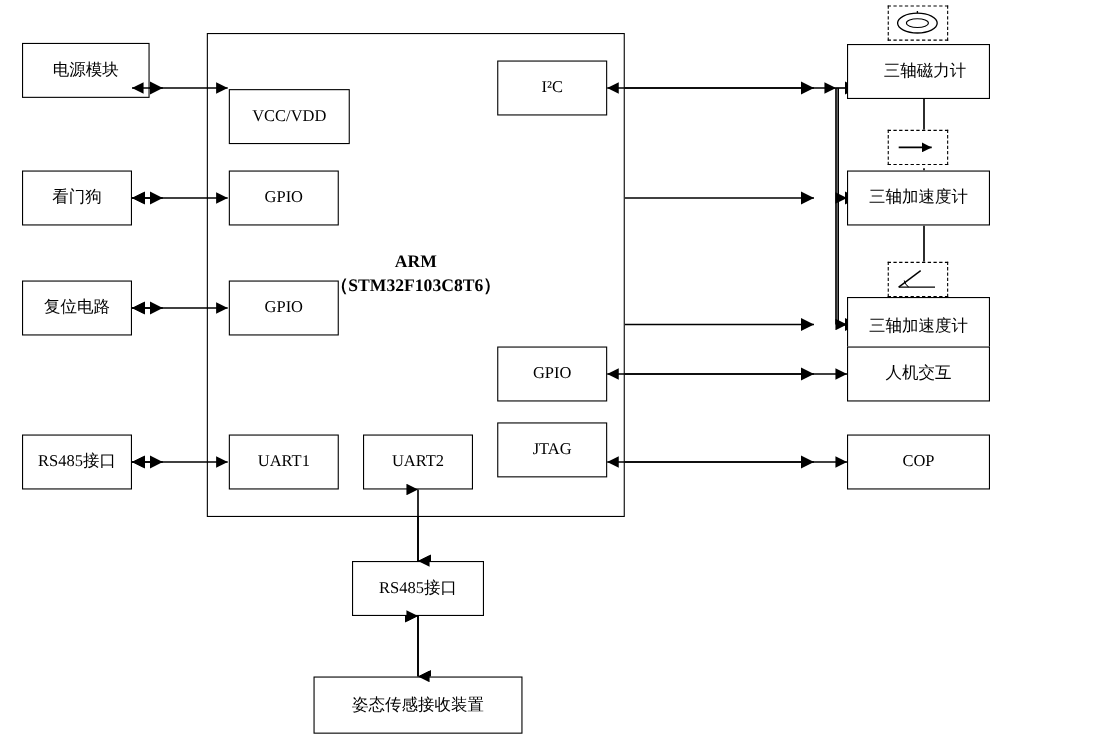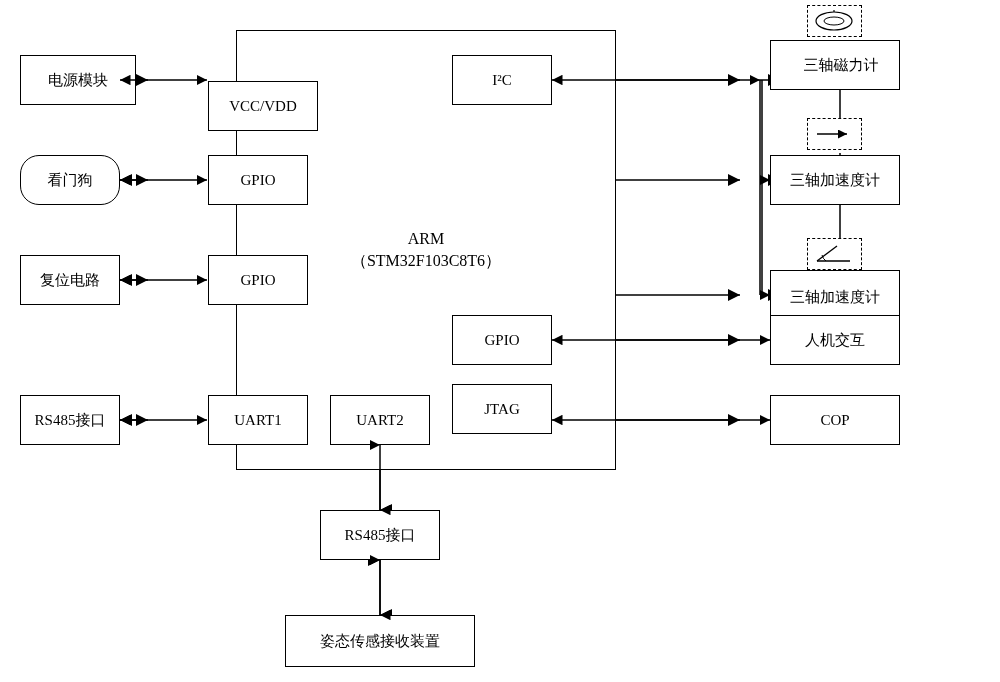--- a/index.html
+++ b/index.html
@@ -112,21 +112,21 @@
     <line x1="840" y1="205" x2="840" y2="238" stroke="#000" stroke-width="1.5"></line>
     <line x1="840" y1="273" x2="840" y2="275" stroke="#000" stroke-width="1.5"></line>
 
     <line x1="760" y1="80" x2="760" y2="295" stroke="#000" stroke-width="1.5"></line>
     <line x1="760" y1="80" x2="780" y2="80" stroke="#000" stroke-width="1.5" marker-end="url(#arrowR)"></line>
     <line x1="760" y1="180" x2="780" y2="180" stroke="#000" stroke-width="1.5" marker-end="url(#arrowR)"></line>
     <line x1="760" y1="295" x2="780" y2="295" stroke="#000" stroke-width="1.5" marker-end="url(#arrowR)"></line>
 
   </svg>
 
-  <div class="box" style="left:188px;top:30px;width:380px;height:440px;font-size:16px;font-weight:normal;z-index:1;margin-left:48px;">
+  <div class="box" style="left:188px;top:30px;width:380px;height:440px;font-size:16px;font-weight:bold;z-index:1;">
     <div style="position:absolute;top:50%;left:50%;transform:translate(-50%,-50%);text-align:center;">
       <span style="white-space:pre-line;font-size:16px;">ARM
 （STM32F103C8T6）</span>
     </div>
   </div>
 
   <div class="box" style="left:208px;top:55px;width:110px;height:50px;z-index:2;margin-top:26px;">
     <span>VCC/VDD</span>
   </div>
 
@@ -151,25 +151,25 @@
   </div>
 
   <div class="box" style="left:452px;top:384px;width:100px;height:50px;z-index:2;">
     <span>JTAG</span>
   </div>
 
   <div class="box" style="left:452px;top:315px;width:100px;height:50px;z-index:2;">
     <span>GPIO</span>
   </div>
 
-  <div class="box" style="left:20px;top:55px;width:116px;height:50px;z-index:2;">
+  <div class="box" style="left:20px;top:39px;width:116px;height:50px;z-index:2;">
     <span>电源模块</span>
   </div>
 
-  <div class="box" style="left:20px;top:155px;width:100px;height:50px;z-index:2;border-radius:19px;">
+  <div class="box" style="left:20px;top:155px;width:100px;height:50px;z-index:2;">
     <span>看门狗</span>
   </div>
 
   <div class="box" style="left:20px;top:255px;width:100px;height:50px;z-index:2;">
     <span>复位电路</span>
   </div>
 
   <div class="box" style="left:20px;top:395px;width:100px;height:50px;z-index:2;">
     <span>RS485接口</span>
   </div>

